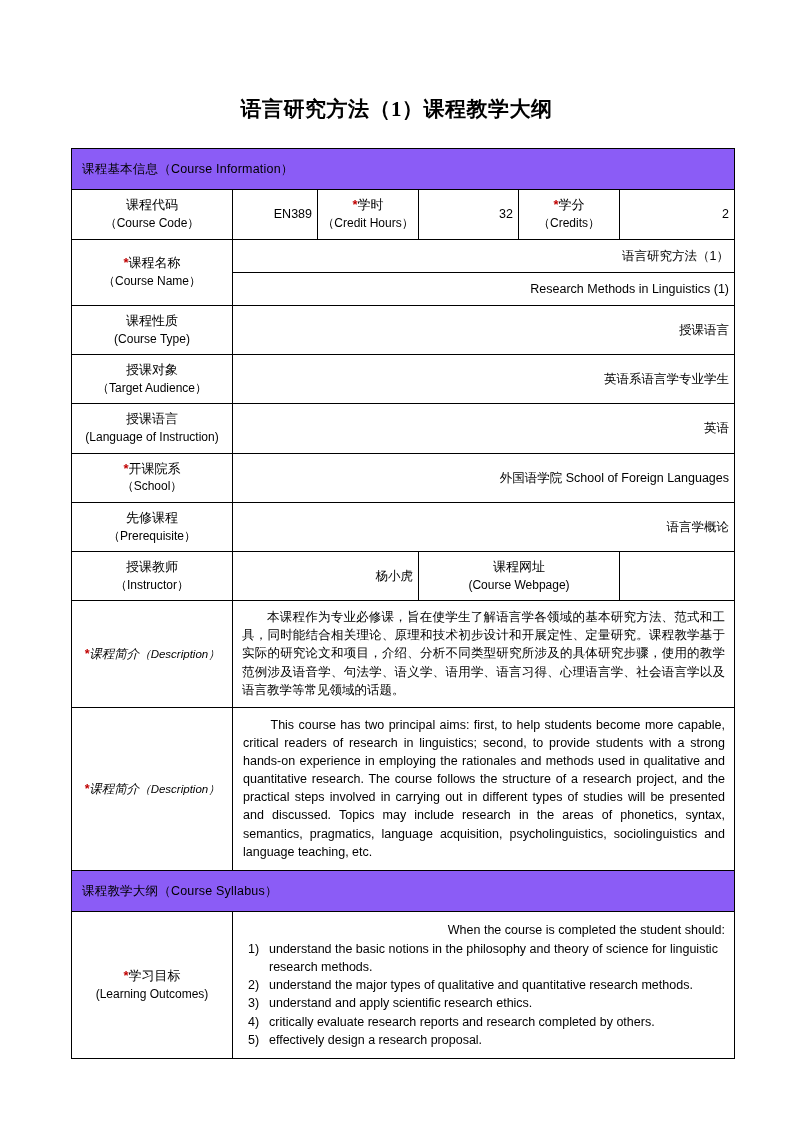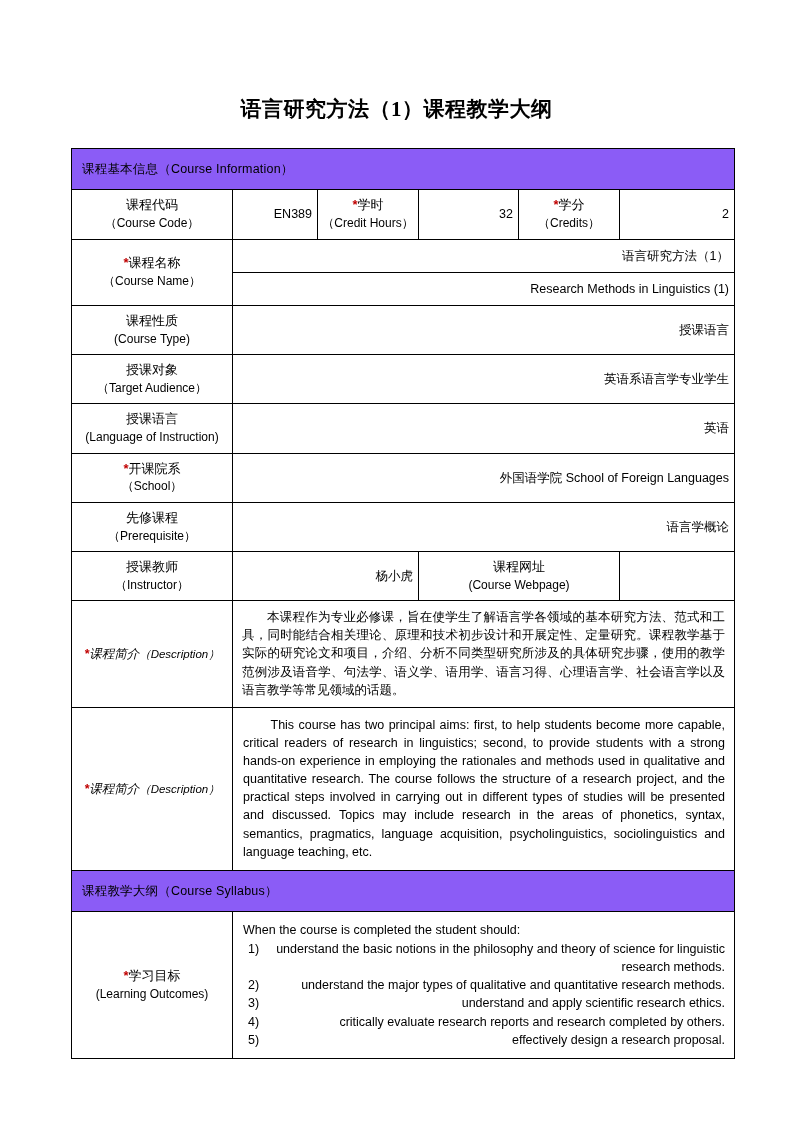--- a/index.html
+++ b/index.html
@@ -102,38 +102,38 @@
     line-height: 1.92;
     text-indent: 2.2em;
   }
 
   .outcomes {
     padding: 9px 9px 9px 10px !important;
     font-size: 12.3px;
     line-height: 1.85;
     text-align: left;
   }
-  .outcomes .intro { display: block; margin-bottom: 1px; }
+  .outcomes .intro { display: block; margin-bottom: 1px; text-align: right; }
   .outcomes ol {
     margin: 0;
     padding: 0;
     list-style: none;
   }
   .outcomes li {
     display: flex;
     align-items: flex-start;
     margin: 0;
   }
   .outcomes li .num {
     width: 26px;
     flex: 0 0 26px;
     padding-left: 5px;
     box-sizing: border-box;
   }
-  .outcomes li .txt { flex: 1 1 auto; text-align: right; }
+  .outcomes li .txt { flex: 1 1 auto; }
 </style>
 </head>
 <body>
 
 <div class="page">
 
   <h1 class="doc-title">语言研究方法（1）课程教学大纲</h1>
 
   <table class="syllabus-table">
     <colgroup>

